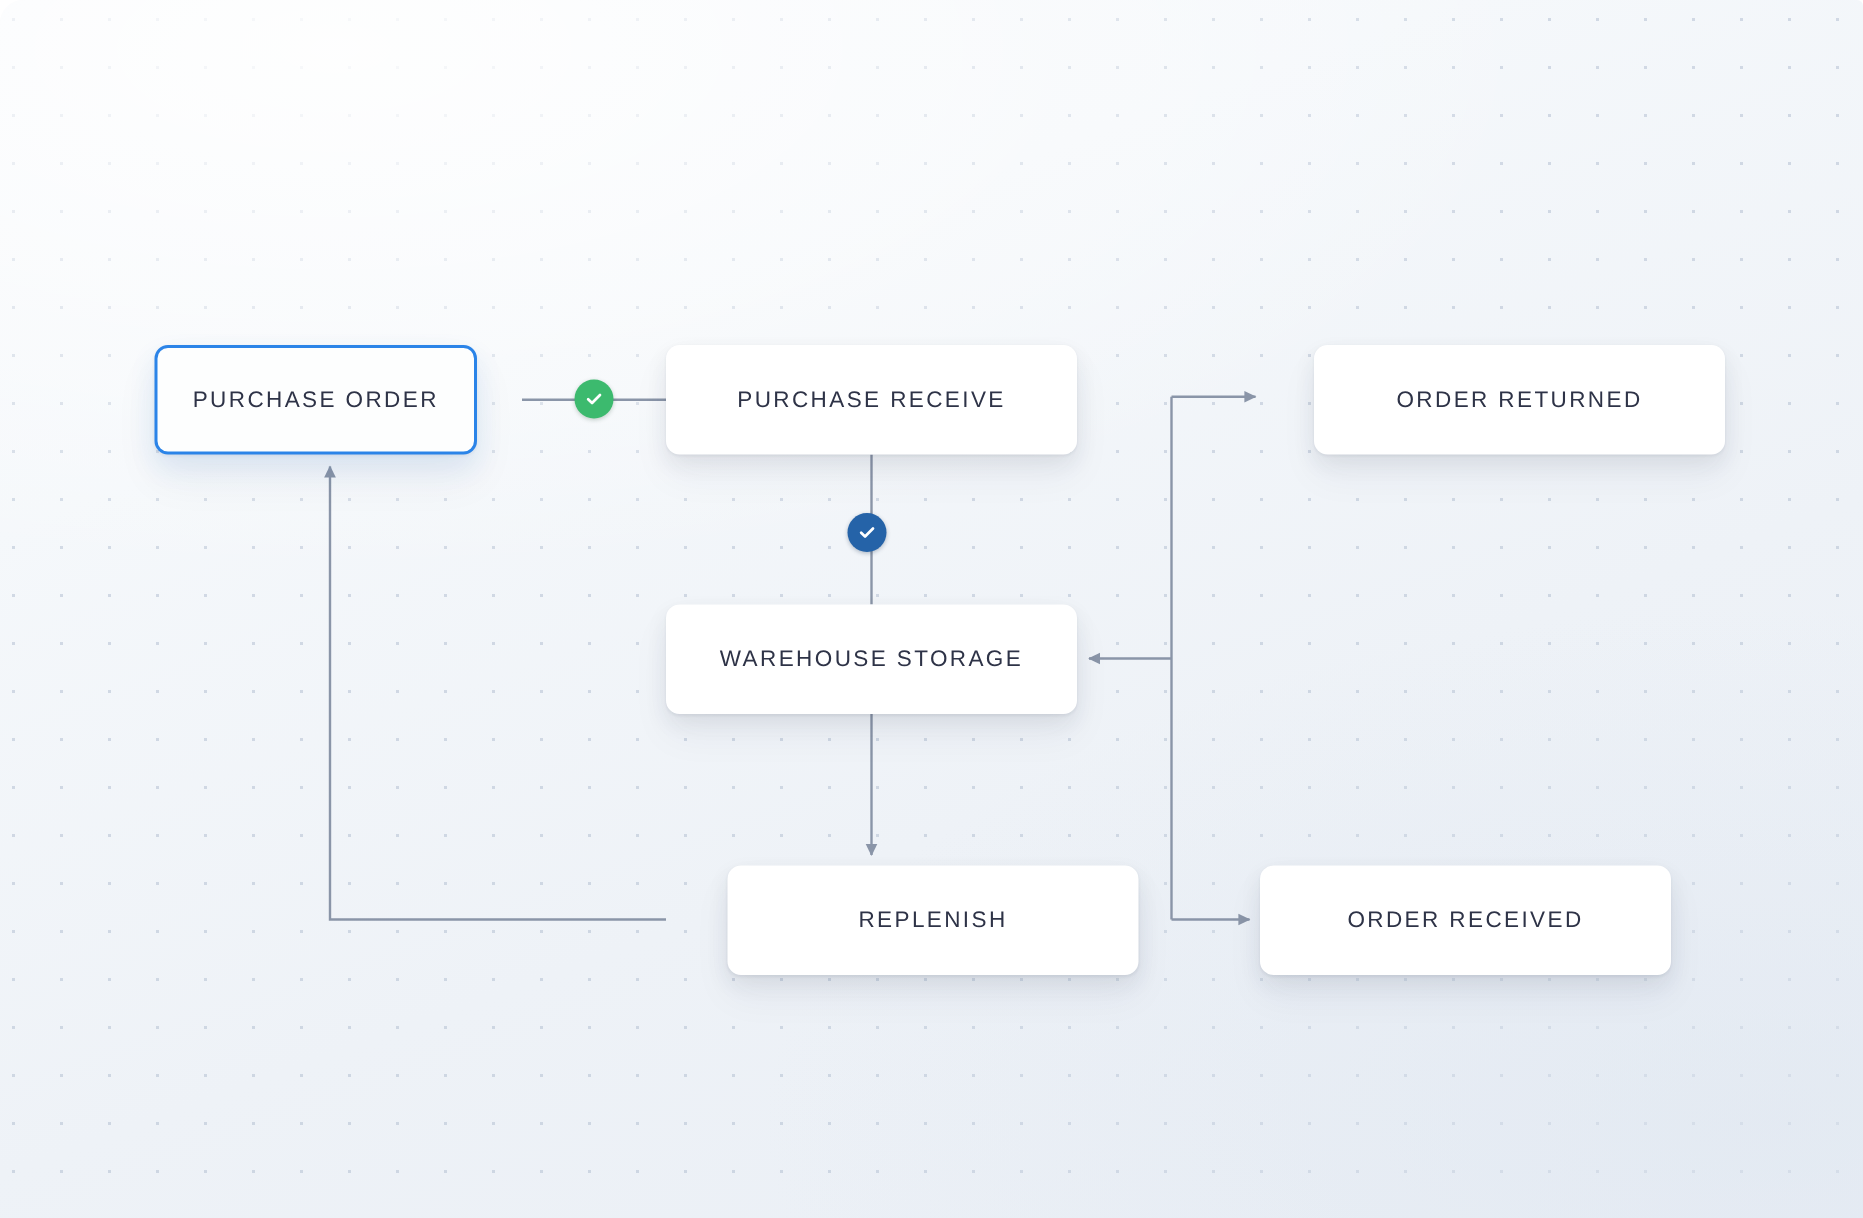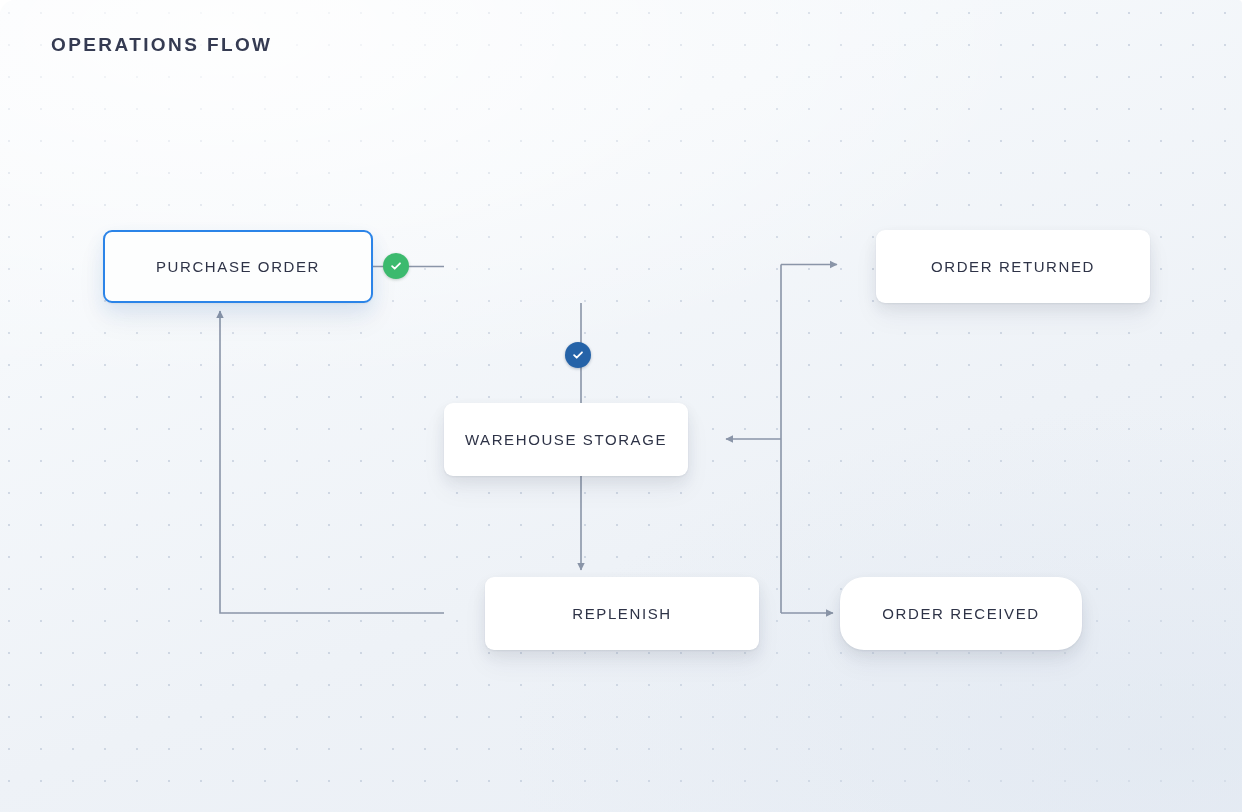--- a/index.html
+++ b/index.html
@@ -106,21 +106,20 @@
   }
   .badge svg { display: block; }
   .badge.green { background: #3cba6e; box-shadow: 0 1px 3px rgba(32,70,45,0.25); }
   .badge.blue  { background: #2563a8; box-shadow: 0 1px 3px rgba(20,45,80,0.3); }
 </style>
 </head>
 <body>
 
 <div id="canvas">
 
-  <div id="title">OPERATIONS FLOW</div>
 
   <svg id="edges" viewBox="0 0 1242 812" width="1242" height="812" aria-hidden="true">
     <defs>
       <marker id="ah" markerWidth="9" markerHeight="9" refX="7.4" refY="4.5" orient="auto" markerUnits="userSpaceOnUse">
         <path d="M0,0.6 L8,4.5 L0,8.4 Z" fill="#8a95a8"></path>
       </marker>
     </defs>
 
     <g stroke="#8a95a8" stroke-width="1.6" fill="none" stroke-linecap="butt">
 
@@ -135,38 +134,41 @@
       <path d="M781,264.5 L781,613"></path>
 
       <path d="M781,264.5 L837,264.5" marker-end="url(#ah)"></path>
 
       <path d="M781,439 L726,439" marker-end="url(#ah)"></path>
 
       <path d="M781,613 L833,613" marker-end="url(#ah)"></path>
     </g>
   </svg>
 
-  <div class="node selected" style="left:103px; top:230px; width:270px; height:73px;">
+  <div class="node selected" style="left:103px; top:230px; width:215px; height:73px;">
     <span class="node-label">PURCHASE ORDER</span>
   </div>
 
+  <div class="node" style="left:444px; top:230px; width:274px; height:73px;">
+    <span class="node-label">PURCHASE RECEIVE</span>
+  </div>
 
   <div class="node" style="left:844px; top:230px; width:274px; height:73px;margin-left:32px;">
     <span class="node-label">ORDER RETURNED</span>
   </div>
 
-  <div class="node" style="left:444px; top:403px; width:244px; height:73px;">
+  <div class="node" style="left:444px; top:403px; width:274px; height:73px;">
     <span class="node-label">WAREHOUSE STORAGE</span>
   </div>
 
   <div class="node" style="left:444px; top:577px; width:274px; height:73px;margin-left:41px;">
     <span class="node-label">REPLENISH</span>
   </div>
 
-  <div class="node" style="left:840px; top:577px; width:242px; height:73px;border-radius:24px;">
+  <div class="node" style="left:840px; top:577px; width:274px; height:73px;">
     <span class="node-label">ORDER RECEIVED</span>
   </div>
 
   <div class="badge green" style="left:383px; top:253px;">
     <span>
       <svg width="14" height="14" viewBox="0 0 14 14">
         <path d="M3.1,7.2 L5.7,9.7 L11,4.3" fill="none" stroke="#ffffff" stroke-width="1.8" stroke-linecap="round" stroke-linejoin="round"></path>
       </svg>
     </span>
   </div>

